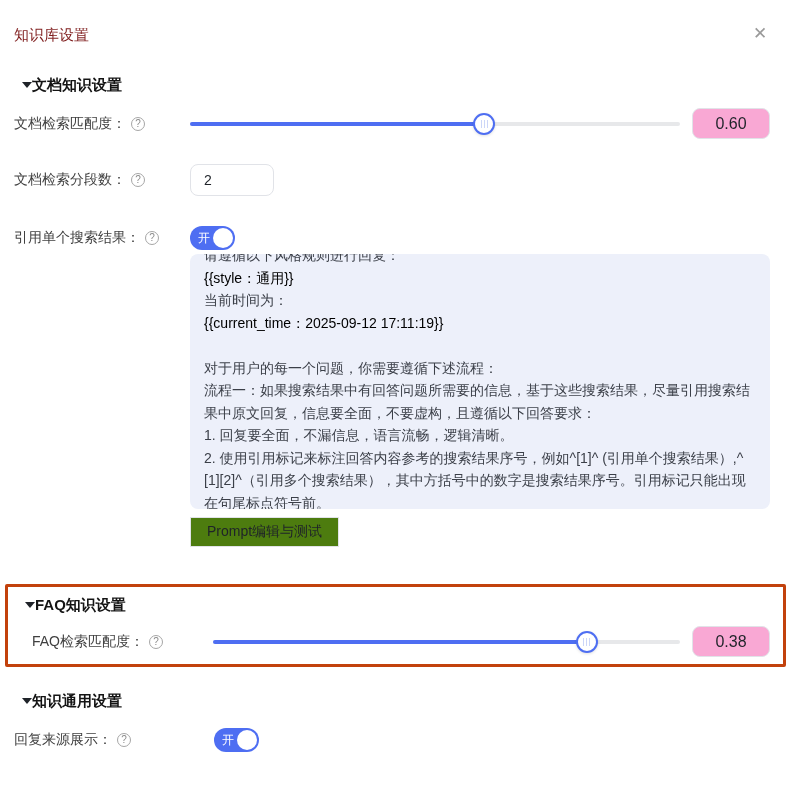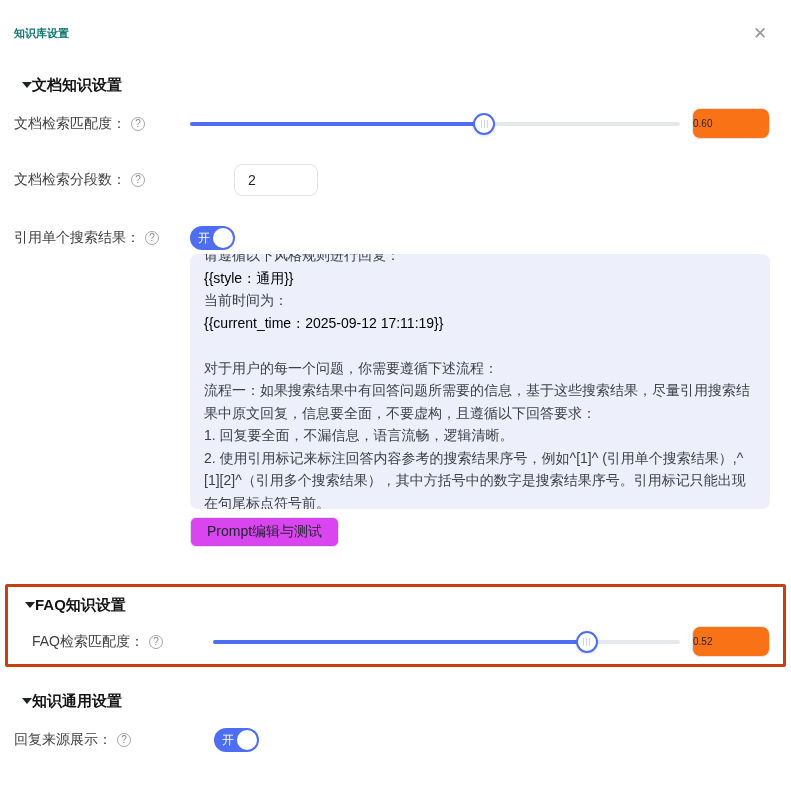--- a/index.html
+++ b/index.html
@@ -7,21 +7,21 @@
   body {
     width:791px; height:788px;
     font-family:"Liberation Sans","DejaVu Sans",sans-serif;
     color:#1f2329; overflow:hidden; position:relative;
   }
   .modal { position:relative; width:791px; height:788px; }
 
   
   .modal-title {
     position:absolute; left:14px; top:26px;
-    font-size:11px; font-weight:bold; color:#0f766e;
+    font-size:15px; font-weight:normal; color:#7f1d1d;
   }
   .close-btn {
     position:absolute; right:21px; top:24px;
     width:20px; height:20px; line-height:20px; text-align:center;
     font-size:17px; color:#9a9a9a; cursor:pointer;
   }
 
   
   .section-header {
     display:flex; align-items:center; gap:0;
@@ -62,22 +62,22 @@
     width:22px; height:22px; background:#fff;
     border:2px solid #4e6ef2; border-radius:50%;
     display:flex; align-items:center; justify-content:center; gap:2px;
     box-shadow:0 1px 3px rgba(0,0,0,.12);
   }
   .slider .handle i { display:block; width:1px; height:8px; background:#ccd6f8; }
 
   .value-box {
     width:78px; flex:0 0 78px; height:31px; margin-right:21px;
     border:1px solid #e1e3e8; border-radius:8px;
-    font-size:10px; color:#1f2329; line-height:29px;
-    background:#f97316;
+    font-size:16px; color:#1f2329; text-align:center; line-height:29px;
+    background:#f9a8d4;
   }
 
   .num-input {
     width:84px; height:32px; border:1px solid #e1e3e8; border-radius:8px;
     font-size:14px; color:#1f2329; padding:0 0 0 13px; line-height:30px;
     background:#fff;
   }
 
   
   .toggle {
@@ -99,42 +99,42 @@
     background:#edf0fa; border-radius:8px;
     padding:0 14px; overflow:hidden;
   }
   .prompt-box .p-inner { margin-top:-10px; }
   .p-line { font-size:14px; line-height:22.5px; color:#3b3f48; min-height:22.5px;
             word-break:break-all; }
   .p-line.blue { color:#000000; }
 
   .prompt-btn {
     margin:8px 0 0 190px; height:30px; padding:0 16px;
-    background:#d946ef; border:1px solid #e1e3e8; border-radius:6px;
+    background:#4d7c0f; border:1px solid #e1e3e8; border-radius:0;
     font-size:14px; color:#1f2329; font-family:inherit; cursor:pointer;
   }
 
   
   .faq-highlight {
     position:absolute; left:5px; top:584px; width:781px; height:83px;
     border:3px solid #c2410c; border-radius:2px;
     padding-top:7px;
   }
   .faq-highlight .section-header { padding-left:17px; }
   .faq-highlight .row { padding-left:24px; margin-top:10px; }
   .faq-highlight .row-label { flex-basis:181px; width:181px; }
   .faq-highlight .value-box { margin-right:13px; }
 
   .sec-general { position:absolute; left:0; top:690px; width:791px; }
   .sec-general .row { margin-top:16px;gap:24px; }
 
   
   .sec-doc-header { position:absolute; top:74px; left:0; right:0; }
   .row-match   { position:absolute; top:108px; left:0; right:0; }
-  .row-seg     { position:absolute; top:164px; left:0; right:0;gap:44px; }
+  .row-seg     { position:absolute; top:164px; left:0; right:0; }
   .stack-prompt{ position:absolute; top:226px; left:0; right:0; }
   .row-toggle .toggle { margin-top:0; }
 </style>
 </head>
 <body>
 
 <div class="modal">
 
   <div class="modal-title">知识库设置</div>
   <div class="close-btn">✕</div>
@@ -210,21 +210,21 @@
       </div>
       <div class="slider" style="--p: 80%;">
         <div class="track"></div>
         <div class="fill"></div>
         <div class="handle">
             <i></i>
             <i></i>
             <i></i>
           </div>
       </div>
-      <div class="value-box">0.52</div>
+      <div class="value-box">0.38</div>
     </div>
   </div>
 
   <div class="sec-general">
     <div class="section-header">
       <span class="tri"></span>
       <span>知识通用设置</span>
     </div>
     <div class="row">
       <div class="row-label">

